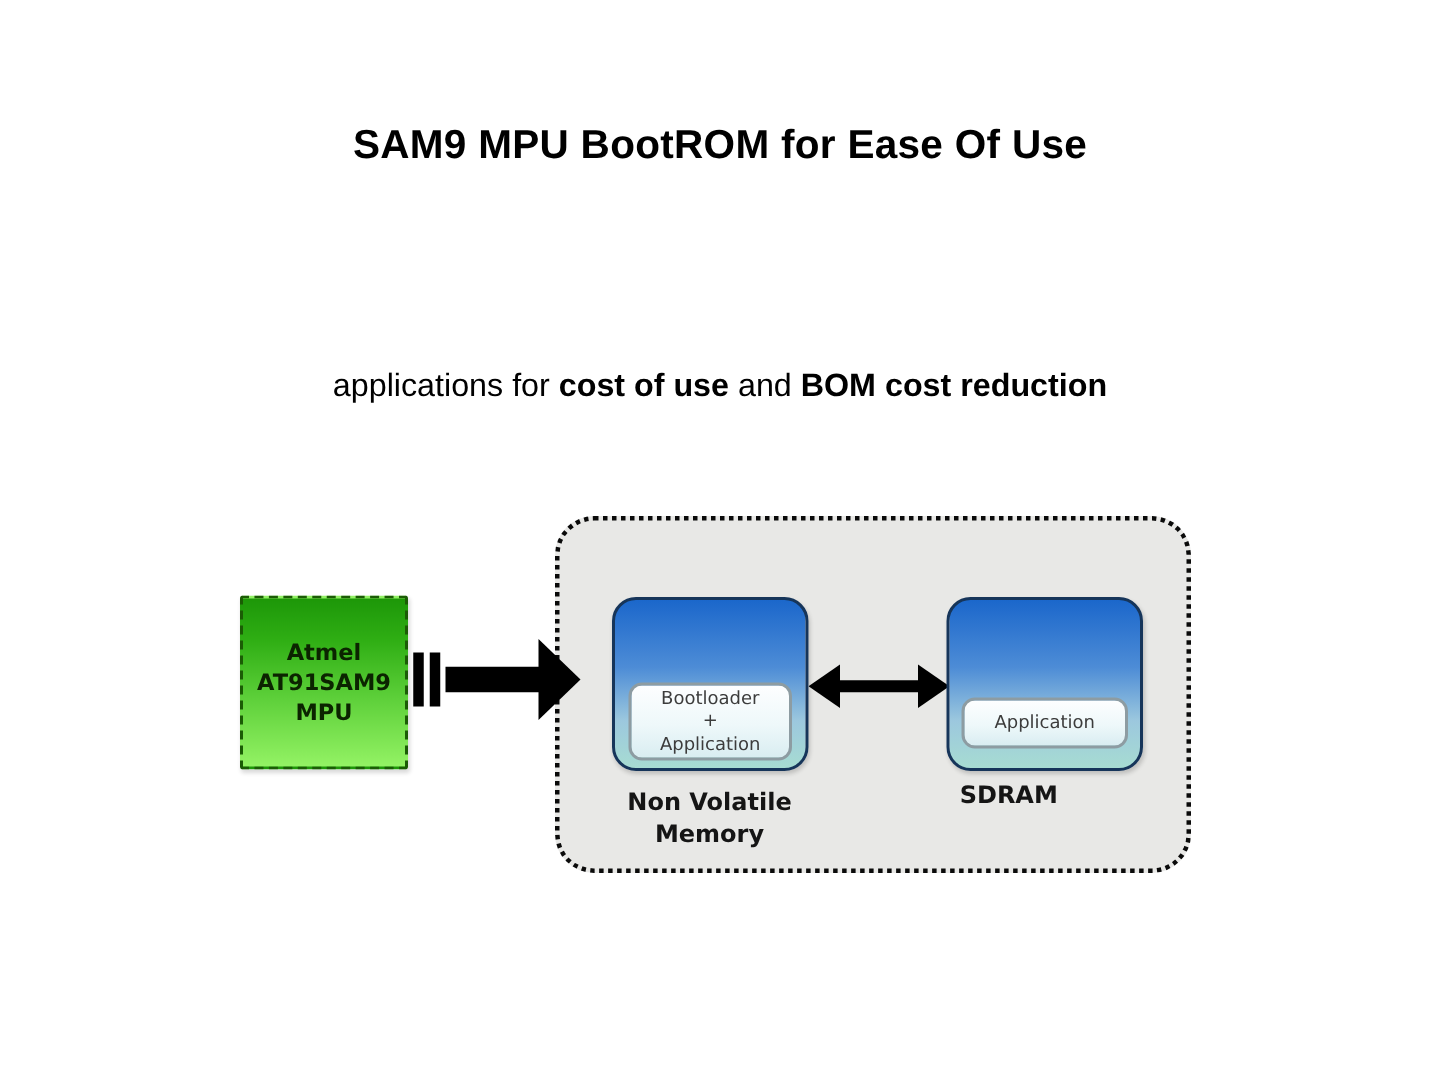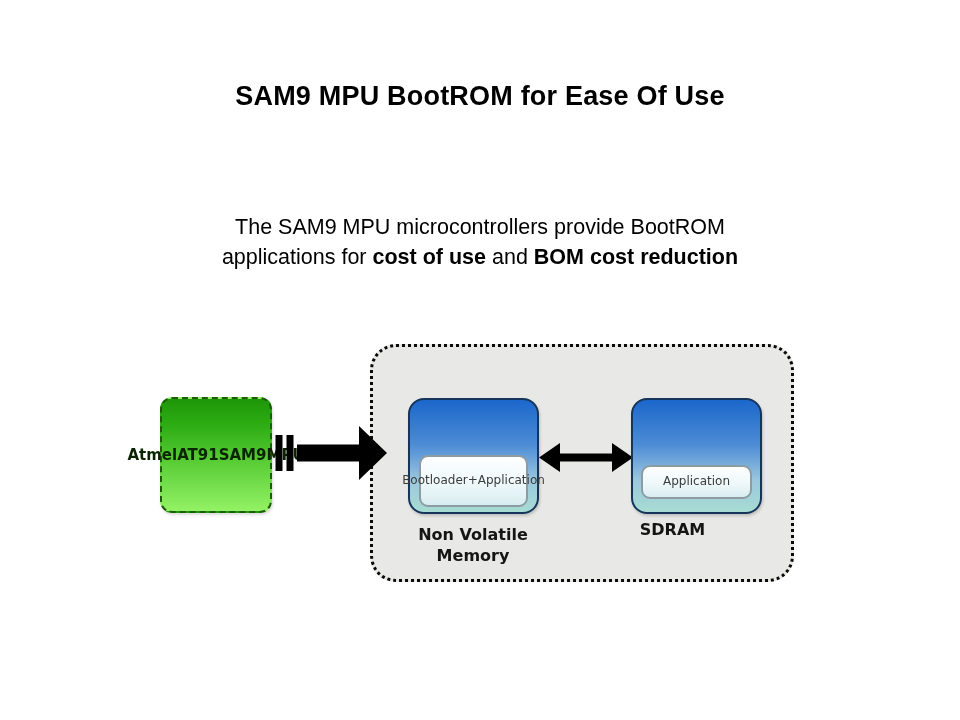--- a/index.html
+++ b/index.html
@@ -52,23 +52,23 @@
     font-weight: bold;
     color: #141414;
   }
 
   
   .mpu-box {
     left: 160px; top: 397px;
     width: 112px; height: 116px;
     box-sizing: border-box;
     border: 2.5px dashed #1b5c05;
-    border-radius: 12px;
+    border-radius: 2px;
     background: linear-gradient(180deg, #1d9708 0%, #2fae14 25%, #5ed03a 60%, #93f264 100%);
-    display: flex; flex-direction: row;
+    display: flex; flex-direction: column;
     align-items: center; justify-content: center;
     text-align: center;
     font-family: "DejaVu Sans", sans-serif;
     font-size: 15px;
     font-weight: bold;
     line-height: 20px;
     color: #0b2400;
     box-shadow: 1px 2px 3px rgba(0,0,0,0.15);
   }
   .mpu-box span { display: block; }
@@ -84,21 +84,21 @@
   }
   .memory-box.nvm { left: 408px; top: 398px; }
   .memory-box.sdram { left: 631px; top: 398px; }
 
   .inner-box {
     position: absolute;
     box-sizing: border-box;
     border: 2px solid #8d9ca2;
     border-radius: 9px;
     background: linear-gradient(180deg, #fdfeff 0%, #eef8fa 55%, #d9edf1 100%);
-    display: flex; flex-direction: row;
+    display: flex; flex-direction: column;
     align-items: center; justify-content: center;
     text-align: center;
     font-family: "DejaVu Sans", sans-serif;
     font-size: 12px;
     line-height: 15.5px;
     color: #3c3c3c;
   }
   .inner-box.nvm-inner { left: 9px; right: 9px; top: 55px; height: 52px; }
   .inner-box.sdram-inner { left: 8px; right: 8px; top: 65px; height: 34px; }
   .inner-box span { display: block; }
@@ -121,21 +121,21 @@
   .striped-arrow svg, .double-arrow svg { display: block; width: 100%; height: 100%; }
 </style>
 </head>
 <body>
 
 <div class="slide">
 
   <div class="abs title">SAM9 MPU BootROM for Ease Of Use</div>
 
   <div class="abs subtitle">
-    <span>The SAM9 MPU microcontrollers provide BootROM</span><br>
+    <br>
     <span>applications for </span><b>cost of use</b><span> and </span><b>BOM cost reduction</b>
   </div>
 
   <div class="abs ext-container"></div>
 
   <div class="abs mpu-box">
     <span>Atmel</span>
     <span>AT91SAM9</span>
     <span>MPU</span>
   </div>

